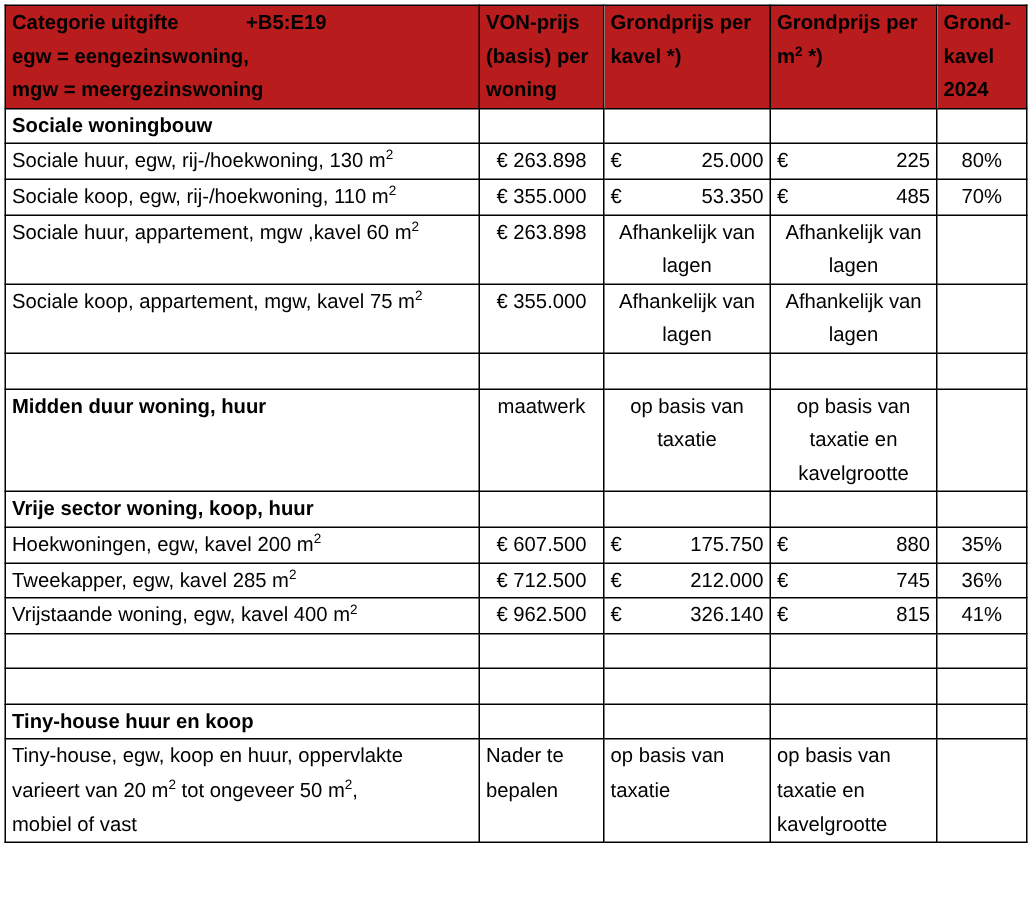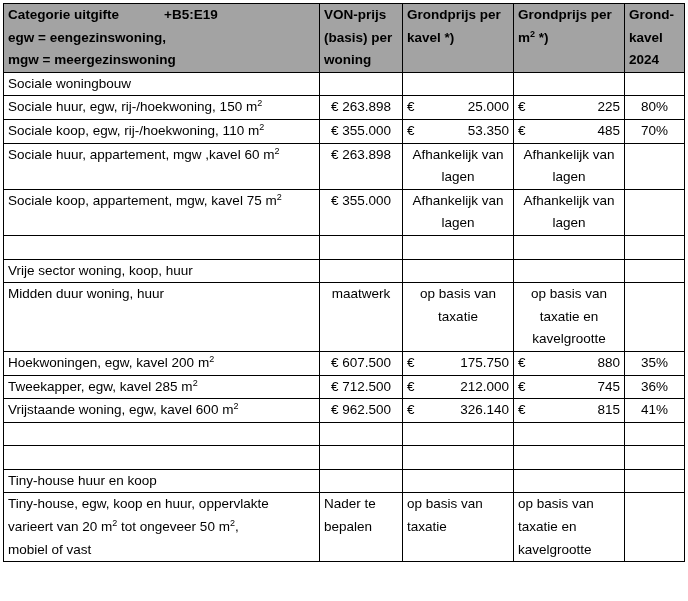--- a/index.html
+++ b/index.html
@@ -1,22 +1,22 @@
 <!DOCTYPE html>
 <html><head>
 <meta charset="utf-8">
 <style>
   html, body { margin:0; padding:0; background:#ffffff; }
   body { width:688px; height:601px; position:relative; overflow:hidden;
          font-family:"Liberation Sans", sans-serif; font-size:13.5px; color:#000; }
   table { position:absolute; left:3px; top:3px; border-collapse:collapse; table-layout:fixed; width:681px; }
   td { border:1px solid #000; padding:0 4px; line-height:22.6px; vertical-align:top; white-space:nowrap; overflow:hidden; }
   col.c1 { width:316px; } col.c2 { width:83px; } col.c3 { width:111px; } col.c4 { width:111px; } col.c5 { width:60px; }
-  tr.hdr td { background:#a3a3a3; font-weight:bold; }
-  tr.sec td.lbl { font-weight:normal;margin-left:36px; }
+  tr.hdr td { background:#b91c1c; font-weight:bold; }
+  tr.sec td.lbl { font-weight:bold;margin-left:36px; }
   .r { text-align:center; }
   .cur { display:flex; justify-content:space-between; }
   sup { font-size:9px; line-height:0; vertical-align:5px; }
   tr.blank td { height:22.6px; }
 </style>
 </head>
 <body>
 
 <table>
   <colgroup>
@@ -56,21 +56,21 @@
 
   <tr class="sec">
     <td class="lbl">Sociale woningbouw</td>
     <td></td>
         <td></td>
         <td></td>
         <td></td>
   </tr>
 
   <tr>
-    <td><span>Sociale huur, egw, rij-/hoekwoning, 150 m</span><sup>2</sup></td>
+    <td><span>Sociale huur, egw, rij-/hoekwoning, 130 m</span><sup>2</sup></td>
     <td class="r">€ 263.898</td>
     <td>
           <div class="cur">
             <span>€</span>
             <span>25.000</span>
           </div>
         </td>
     <td>
           <div class="cur">
             <span>€</span>
@@ -128,42 +128,42 @@
 
   <tr class="blank">
     <td></td>
         <td></td>
         <td></td>
         <td></td>
         <td></td>
   </tr>
 
   <tr class="sec">
-    <td class="lbl">Vrije sector woning, koop, huur</td>
-    <td></td>
-        <td></td>
-        <td></td>
-        <td></td>
-  </tr>
-
-  <tr class="sec">
     <td class="lbl">Midden duur woning, huur</td>
     <td class="r">maatwerk</td>
     <td class="r">
           <div>op basis van</div>
           <div>taxatie</div>
         </td>
     <td class="r">
           <div>op basis van</div>
           <div>taxatie en</div>
           <div>kavelgrootte</div>
         </td>
     <td></td>
   </tr>
 
+  <tr class="sec">
+    <td class="lbl">Vrije sector woning, koop, huur</td>
+    <td></td>
+        <td></td>
+        <td></td>
+        <td></td>
+  </tr>
+
 
   <tr>
     <td><span>Hoekwoningen, egw, kavel 200 m</span><sup>2</sup></td>
     <td class="r">€ 607.500</td>
     <td>
           <div class="cur">
             <span>€</span>
             <span>175.750</span>
           </div>
         </td>
@@ -188,21 +188,21 @@
     <td>
           <div class="cur">
             <span>€</span>
             <span>745</span>
           </div>
         </td>
     <td class="r">36%</td>
   </tr>
 
   <tr>
-    <td><span>Vrijstaande woning, egw, kavel 600 m</span><sup>2</sup></td>
+    <td><span>Vrijstaande woning, egw, kavel 400 m</span><sup>2</sup></td>
     <td class="r">€ 962.500</td>
     <td>
           <div class="cur">
             <span>€</span>
             <span>326.140</span>
           </div>
         </td>
     <td>
           <div class="cur">
             <span>€</span>

